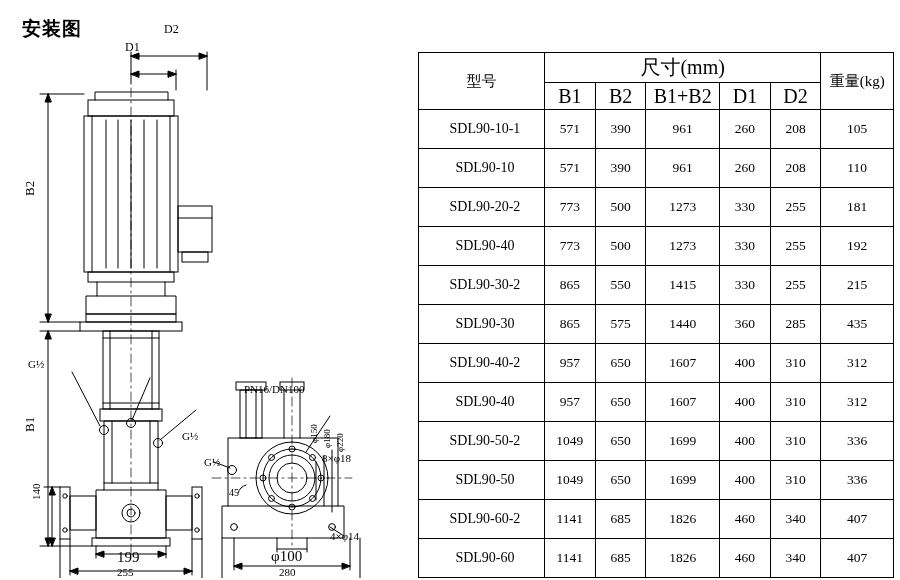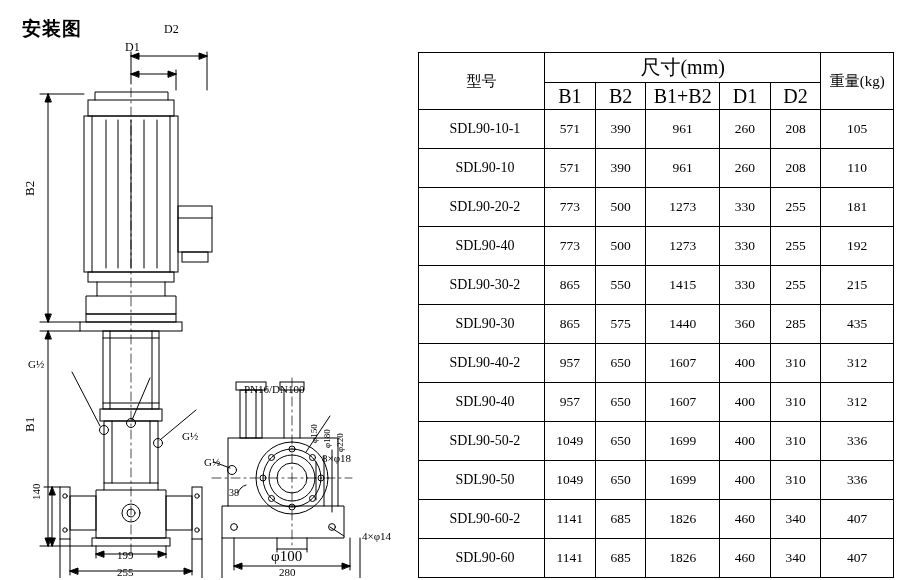--- a/index.html
+++ b/index.html
@@ -238,39 +238,39 @@
       </g>
     </svg>
 
     <div style="position:absolute;left:164px;top:22px;font-size:12px;font-family:'Liberation Serif',serif;">D2</div>
     <div style="position:absolute;left:125px;top:40px;font-size:12px;font-family:'Liberation Serif',serif;">D1</div>
 
     <div style="position:absolute;left:22px;top:196px;font-size:13px;transform:rotate(-90deg);transform-origin:left top;">B2</div>
     <div style="position:absolute;left:22px;top:432px;font-size:13px;transform:rotate(-90deg);transform-origin:left top;">B1</div>
     <div style="position:absolute;left:30px;top:500px;font-size:11px;transform:rotate(-90deg);transform-origin:left top;">140</div>
 
-    <div style="position:absolute;left:117px;top:549px;font-size:11px;">199</div>
+    <div style="position:absolute;left:117px;top:549px;font-size:15px;">199</div>
     <div style="position:absolute;left:117px;top:566px;font-size:11px;">255</div>
 
     <div style="position:absolute;left:28px;top:358px;font-size:11px;">G½</div>
     <div style="position:absolute;left:182px;top:430px;font-size:11px;">G½</div>
     <div style="position:absolute;left:204px;top:456px;font-size:11px;">G½</div>
 
     <div style="position:absolute;left:244px;top:383px;font-size:11px;">PN16/DN100</div>
     <div style="position:absolute;left:322px;top:420px;font-size:11px;margin-top:32px;">8×φ18</div>
-    <div style="position:absolute;left:330px;top:530px;font-size:11px;margin-left:32px;">4×φ14</div>
+    <div style="position:absolute;left:330px;top:530px;font-size:11px;">4×φ14</div>
 
     <div style="position:absolute;left:309px;top:443px;font-size:9px;transform:rotate(-90deg);transform-origin:left top;">φ150</div>
     <div style="position:absolute;left:322px;top:448px;font-size:9px;transform:rotate(-90deg);transform-origin:left top;">φ180</div>
     <div style="position:absolute;left:335px;top:452px;font-size:9px;transform:rotate(-90deg);transform-origin:left top;">φ220</div>
 
     <div style="position:absolute;left:271px;top:548px;font-size:15px;">φ100</div>
     <div style="position:absolute;left:279px;top:566px;font-size:11px;">280</div>
 
-    <div style="position:absolute;left:229px;top:487px;font-size:10px;">38</div>
+    <div style="position:absolute;left:229px;top:487px;font-size:10px;">45</div>
   </div>
 
   <div id="right-panel">
 
     <div id="table-wrap">
       <table class="dims">
         <thead>
           <tr class="r1">
             <th class="col-model big" rowspan="2">型号</th>
             <th colspan="5">尺寸(mm)</th>

